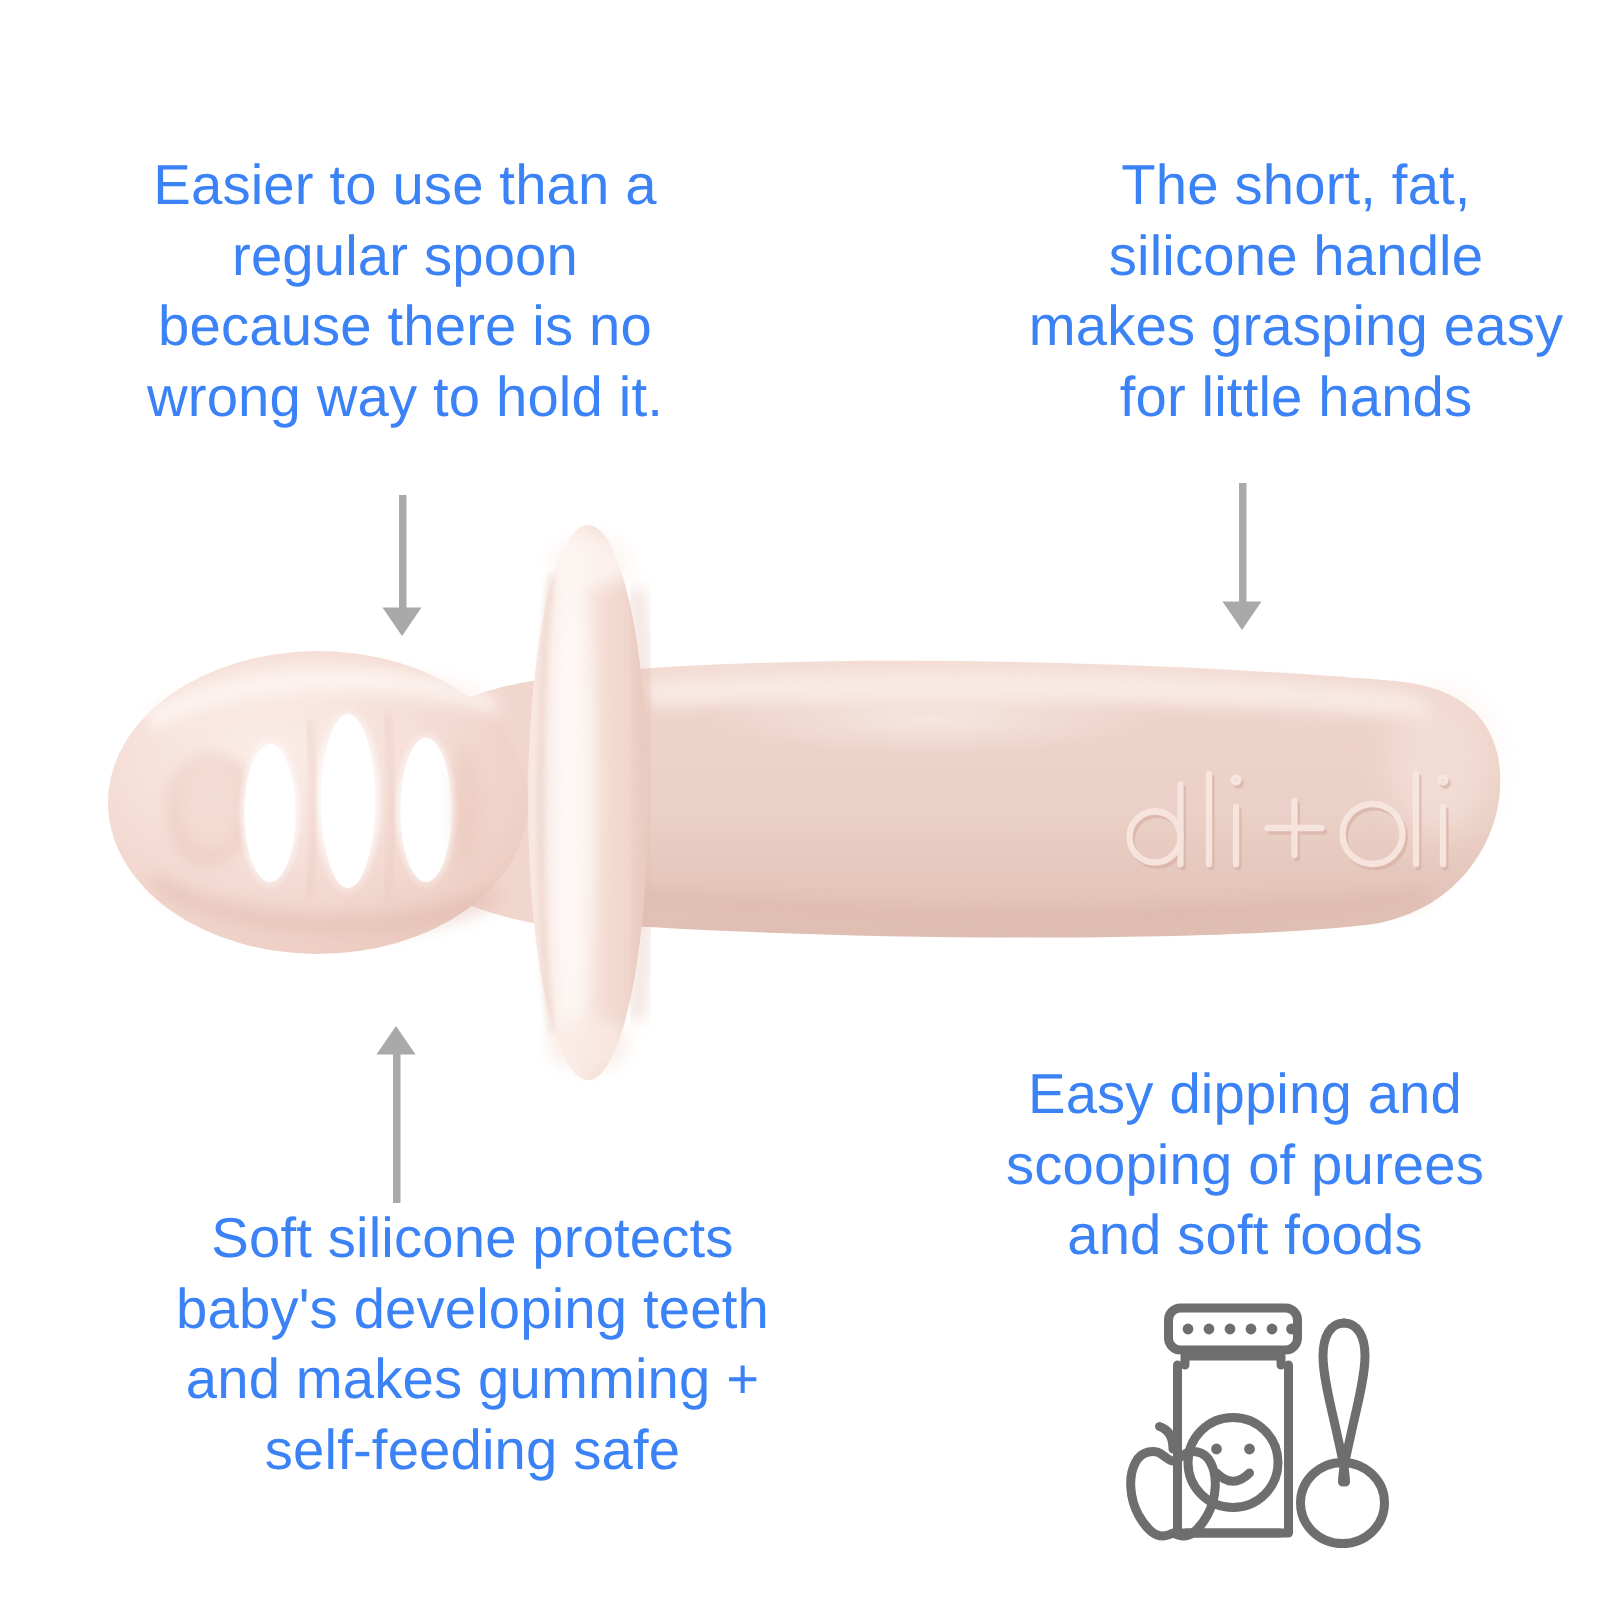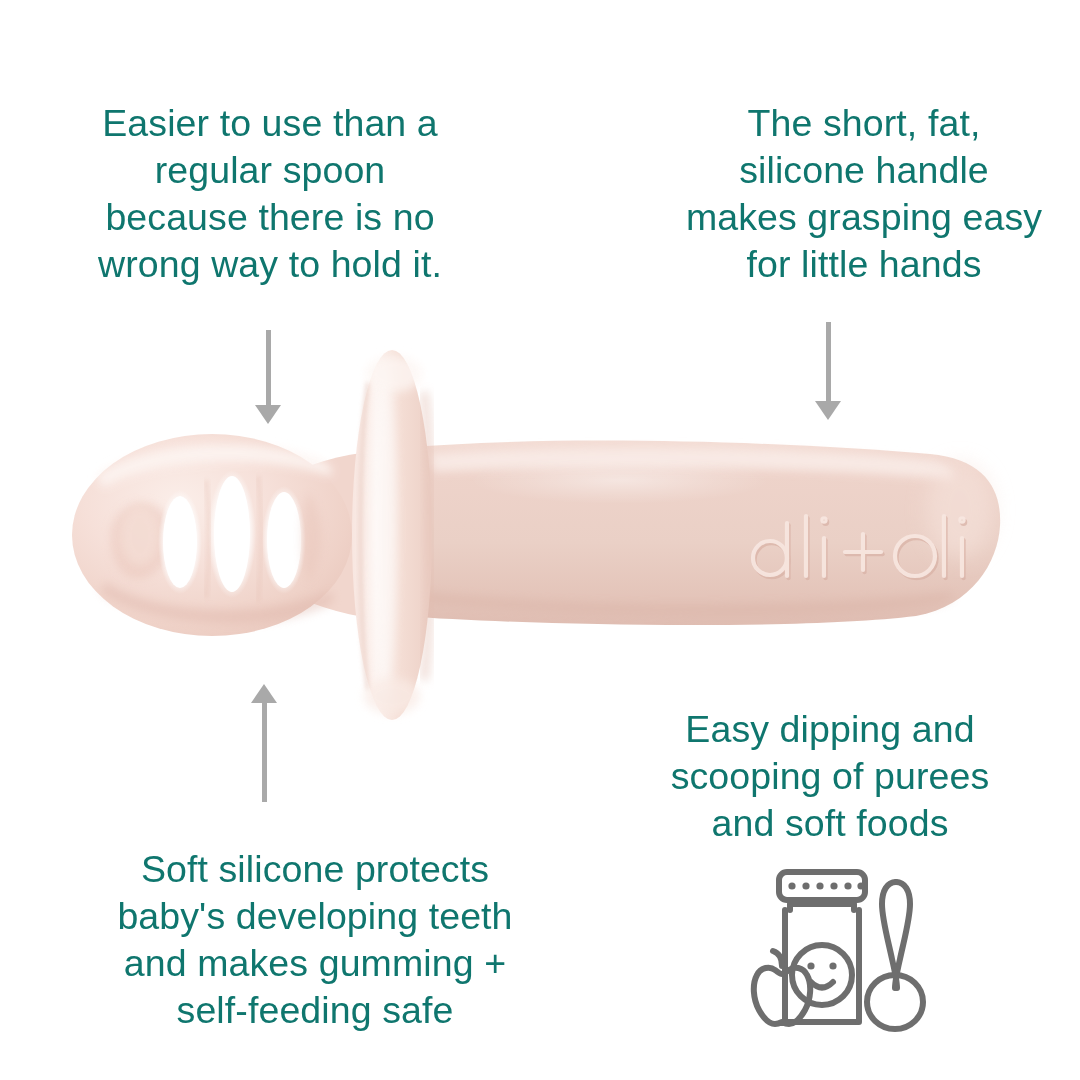--- a/index.html
+++ b/index.html
@@ -8,32 +8,32 @@
     background:#ffffff;
     font-family:"Liberation Sans","DejaVu Sans",sans-serif;
     overflow:hidden;
     position:relative;
   }
   #stage{position:relative;width:1080px;height:1080px;overflow:hidden;background:#fff;}
 
   
   .callout{
     position:absolute;
-    color:#0f766e;
+    color:#3b82f6;
     font-size:37.5px;
     line-height:47px;
     font-weight:400;
     text-align:center;
     letter-spacing:.1px;
     white-space:pre-line;
   }
   #txt-top-left{ left:30px;  top:100px; width:480px; }
   #txt-top-right{ left:634px; top:100px; width:460px; }
   #txt-bottom-right{ left:620px; top:706px; width:420px; }
-  #txt-bottom-left{ left:55px;  top:846px; width:520px; }
+  #txt-bottom-left{ left:55px;  top:802px; width:520px; }
 
   
   .arrow{position:absolute;}
   .arrow .stem{position:absolute;background:#a9a9a9;width:5px;left:50%;margin-left:-2.5px;}
   .arrow .head{position:absolute;width:0;height:0;left:50%;}
   .arrow.down .head{
     border-left:13px solid transparent;
     border-right:13px solid transparent;
     border-top:19px solid #a9a9a9;
     margin-left:-13px;bottom:0;

